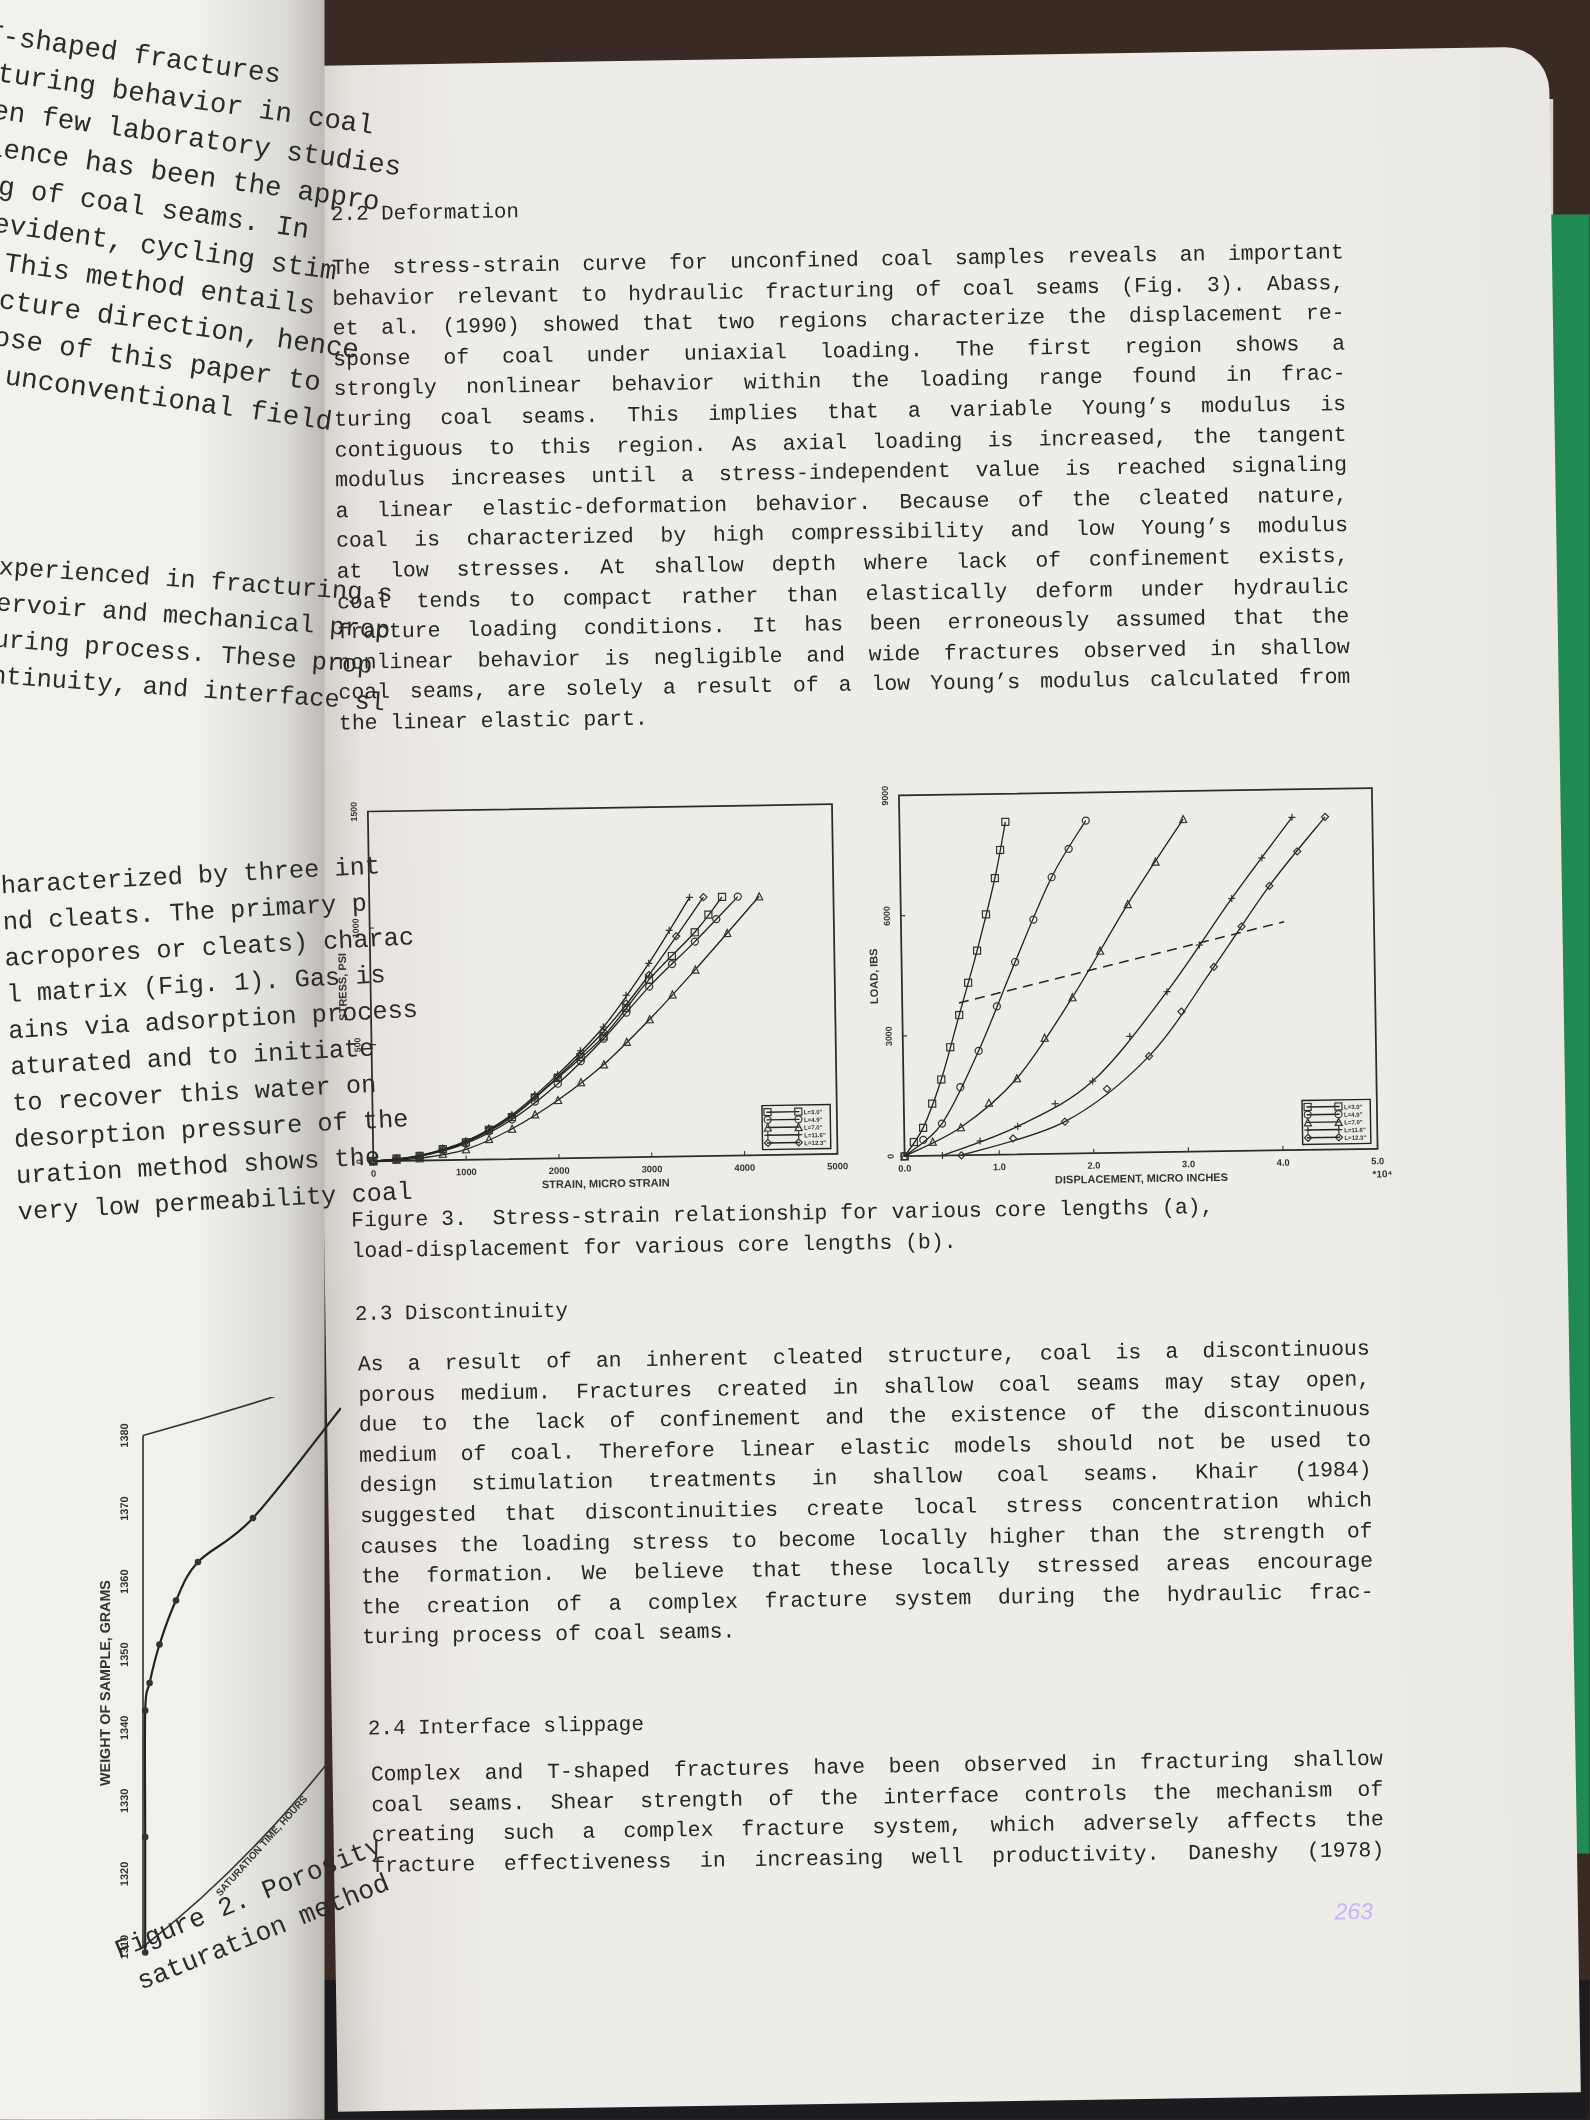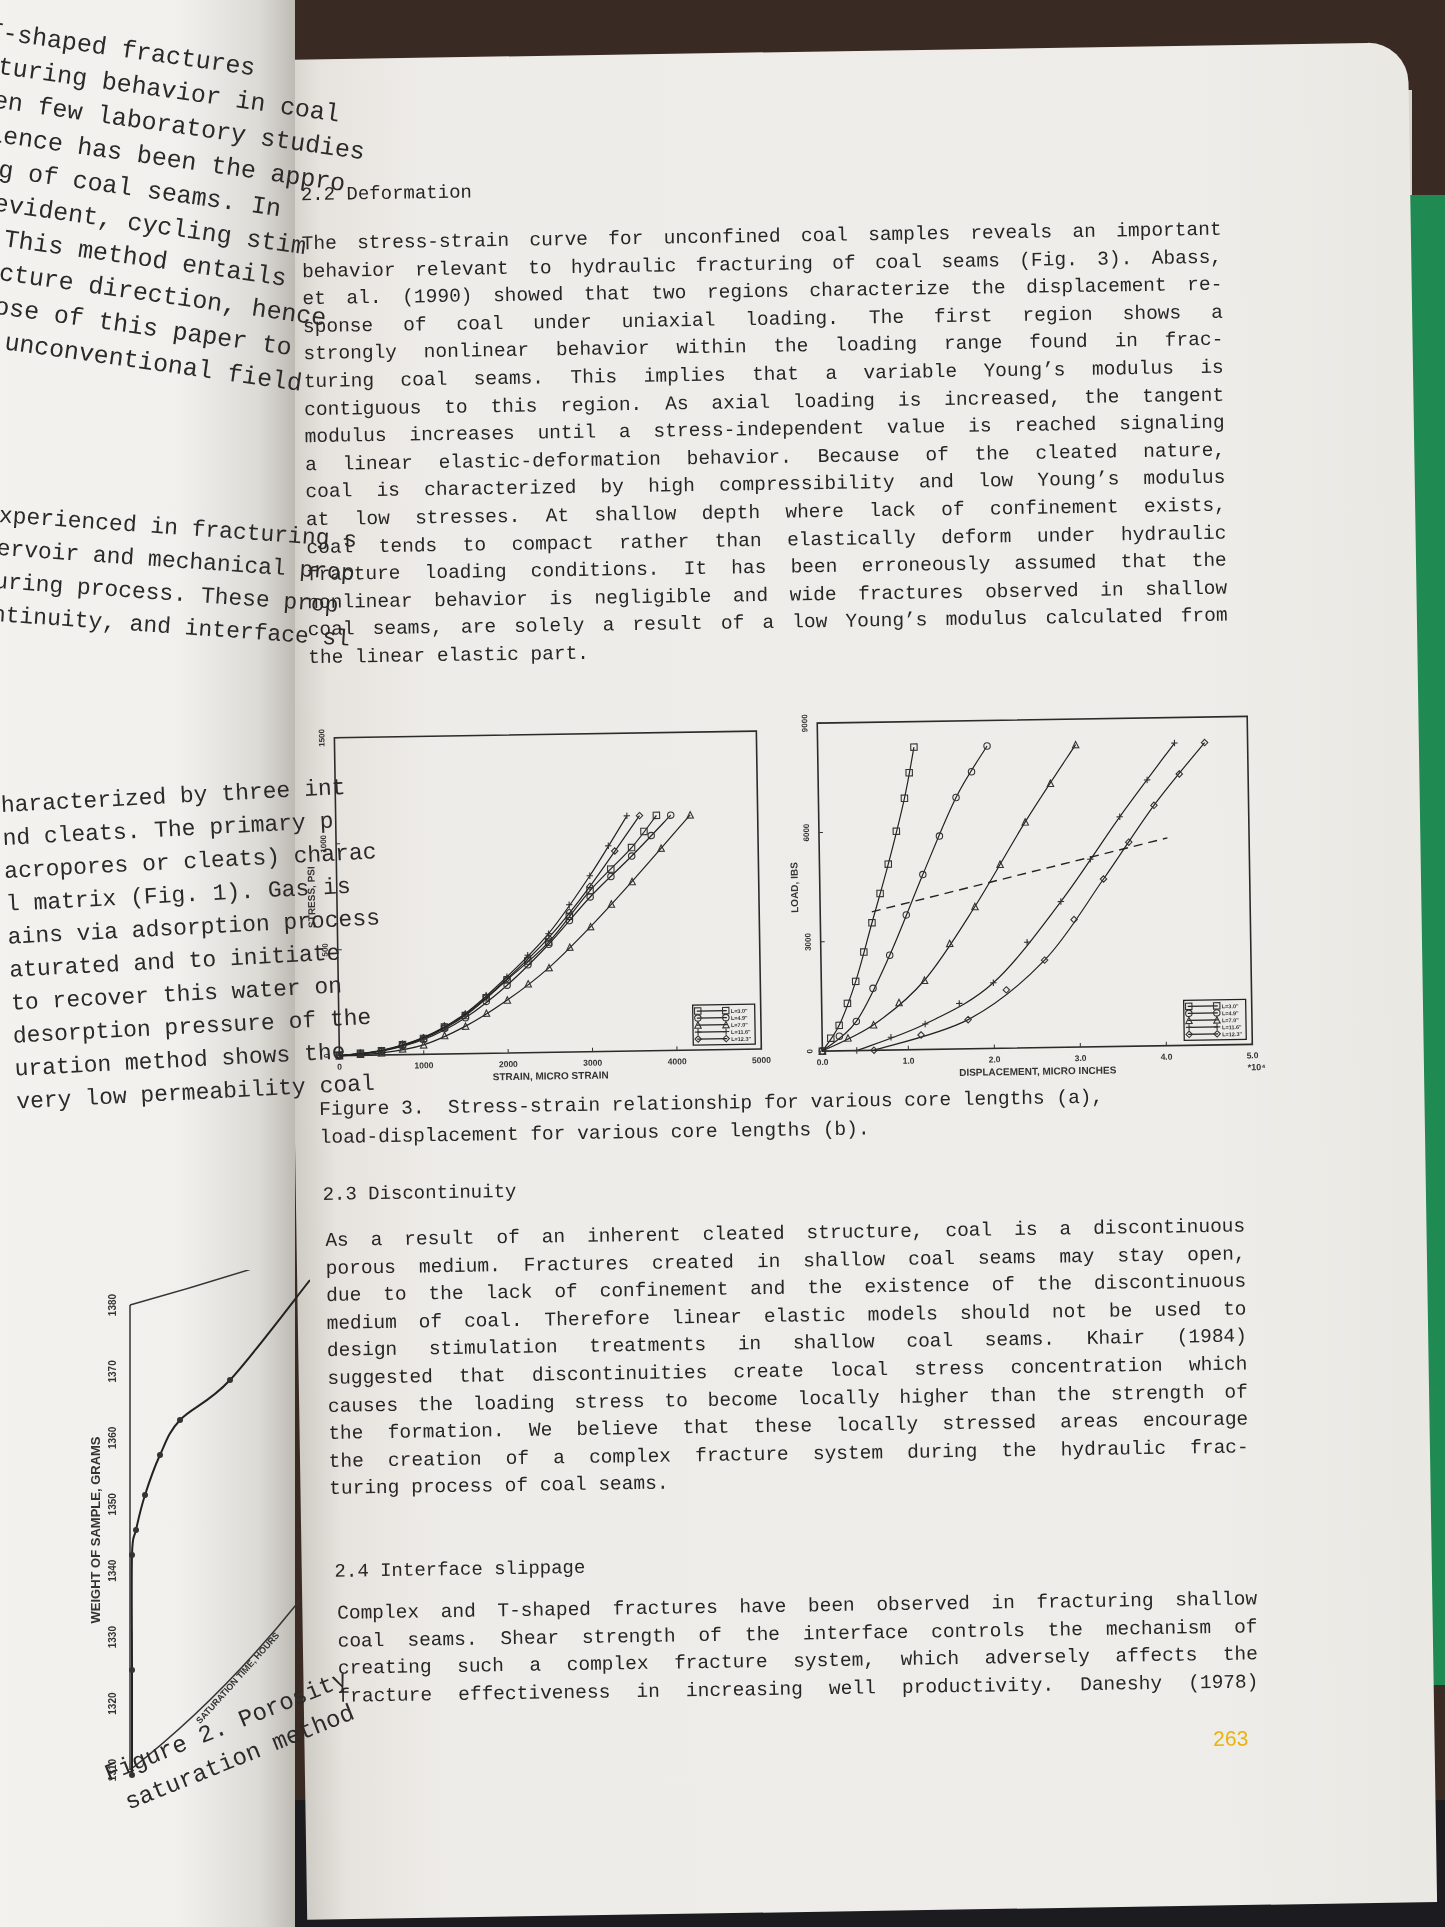--- a/index.html
+++ b/index.html
@@ -9,21 +9,21 @@
   .cover-edge{position:absolute;left:1392px;top:90px;width:20px;height:1620px;background:#d9d5cc;}
   .right-page{position:absolute;left:278px;top:60px;width:1130px;height:1860px;background:linear-gradient(90deg,#cfccc6 0px,#e6e3de 40px,#eeece8 140px,#efede9 900px,#eae8e3 1120px);border-radius:0 40px 0 0;transform:rotate(-0.9deg);transform-origin:0 0;}
   .left-page{position:absolute;left:-40px;top:-20px;width:335px;height:1960px;background:linear-gradient(90deg,#f3f2ef 0,#f1f0ed 220px,#dcdad5 300px,#bdbab4 335px);border-radius:0 0 0 0;}
   .left-text{position:absolute;font-family:"Liberation Mono",monospace;color:#2a2a2a;white-space:nowrap;}
   .rp{position:absolute;color:#262626;font-family:"Liberation Mono","DejaVu Sans Mono",monospace;}
   .h{font-size:19px;}
   .para{font-size:19.5px;line-height:27.6px;width:920px;text-align:justify;}
   .para span{display:block;white-space:nowrap;text-align:justify;text-align-last:justify;}
   .para span.last{text-align-last:left;}
   .caption{font-size:19.5px;line-height:28px;width:930px;}
-  .pagenum{font-family:"Liberation Sans",sans-serif;font-size:21px;color:#eab308;}
+  .pagenum{font-family:"Liberation Sans",sans-serif;font-size:21px;color:#c4b5fd;font-style:italic;}
   svg text{font-family:"Liberation Sans",sans-serif;fill:#333;}
 </style>
 </head>
 <body>
 
 <div class="bg-bottom"></div>
 <div class="cover-edge"></div>
 <div class="green-cover"></div>
 
 <div class="right-page"></div>

